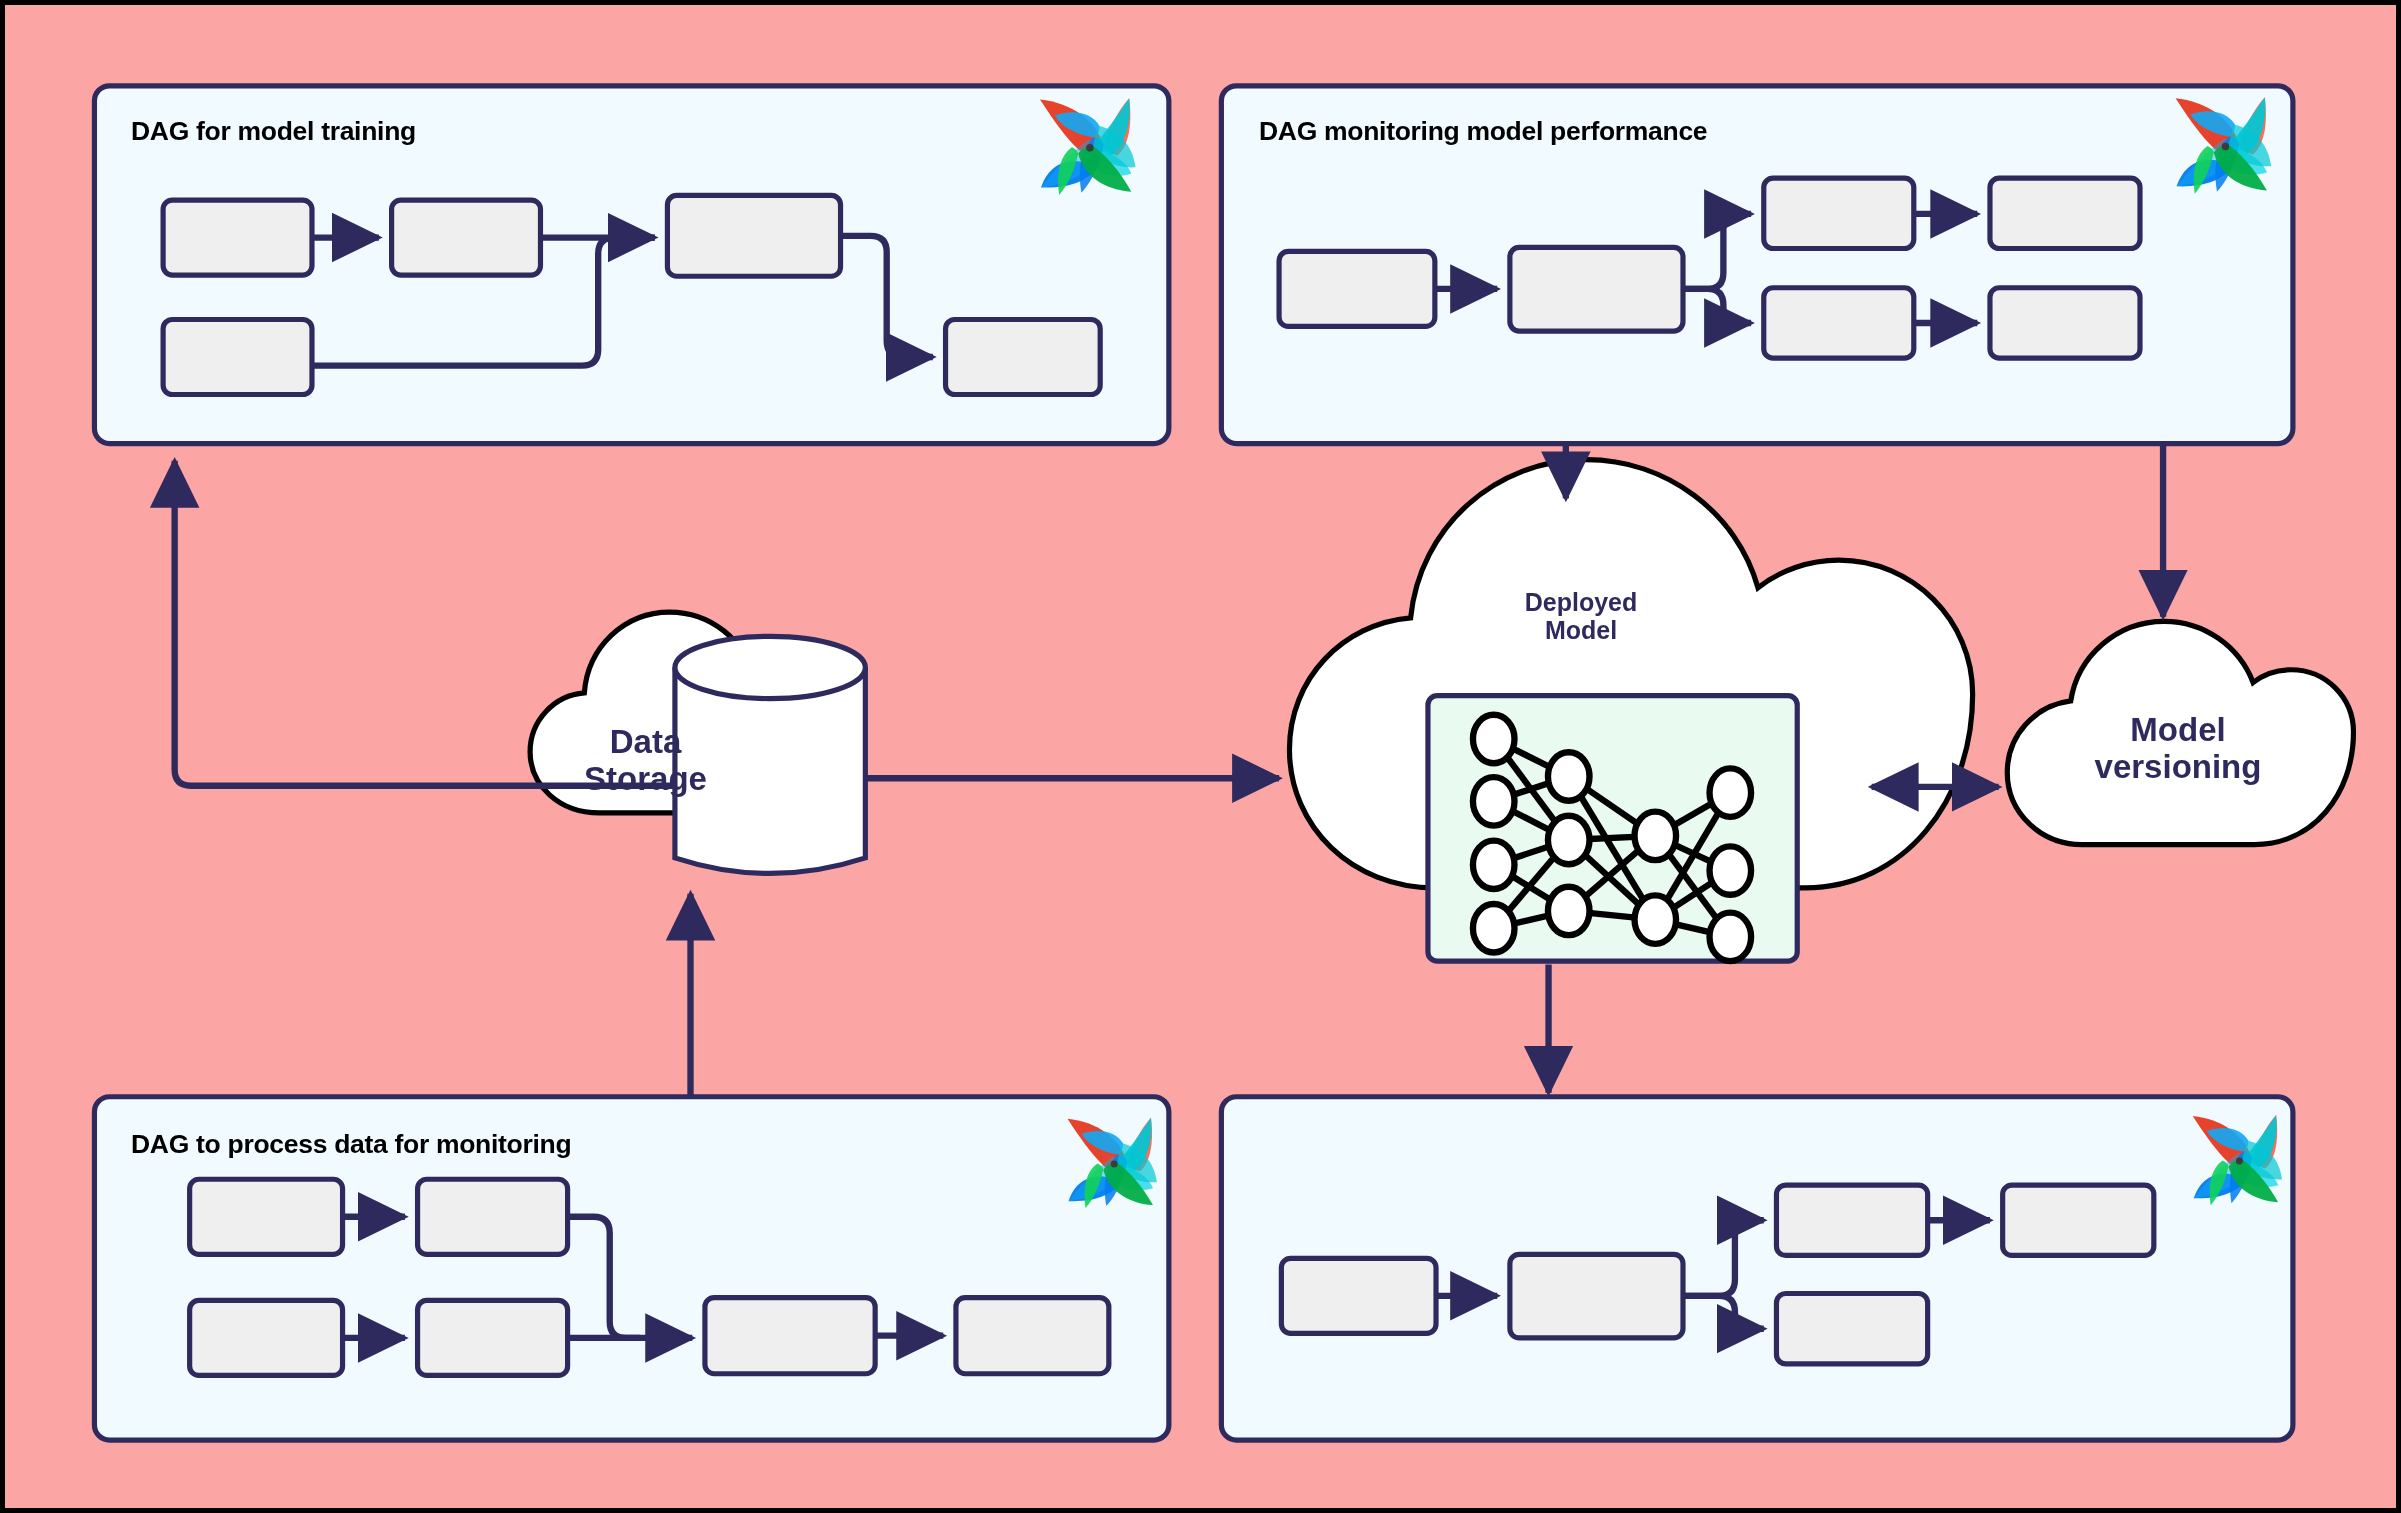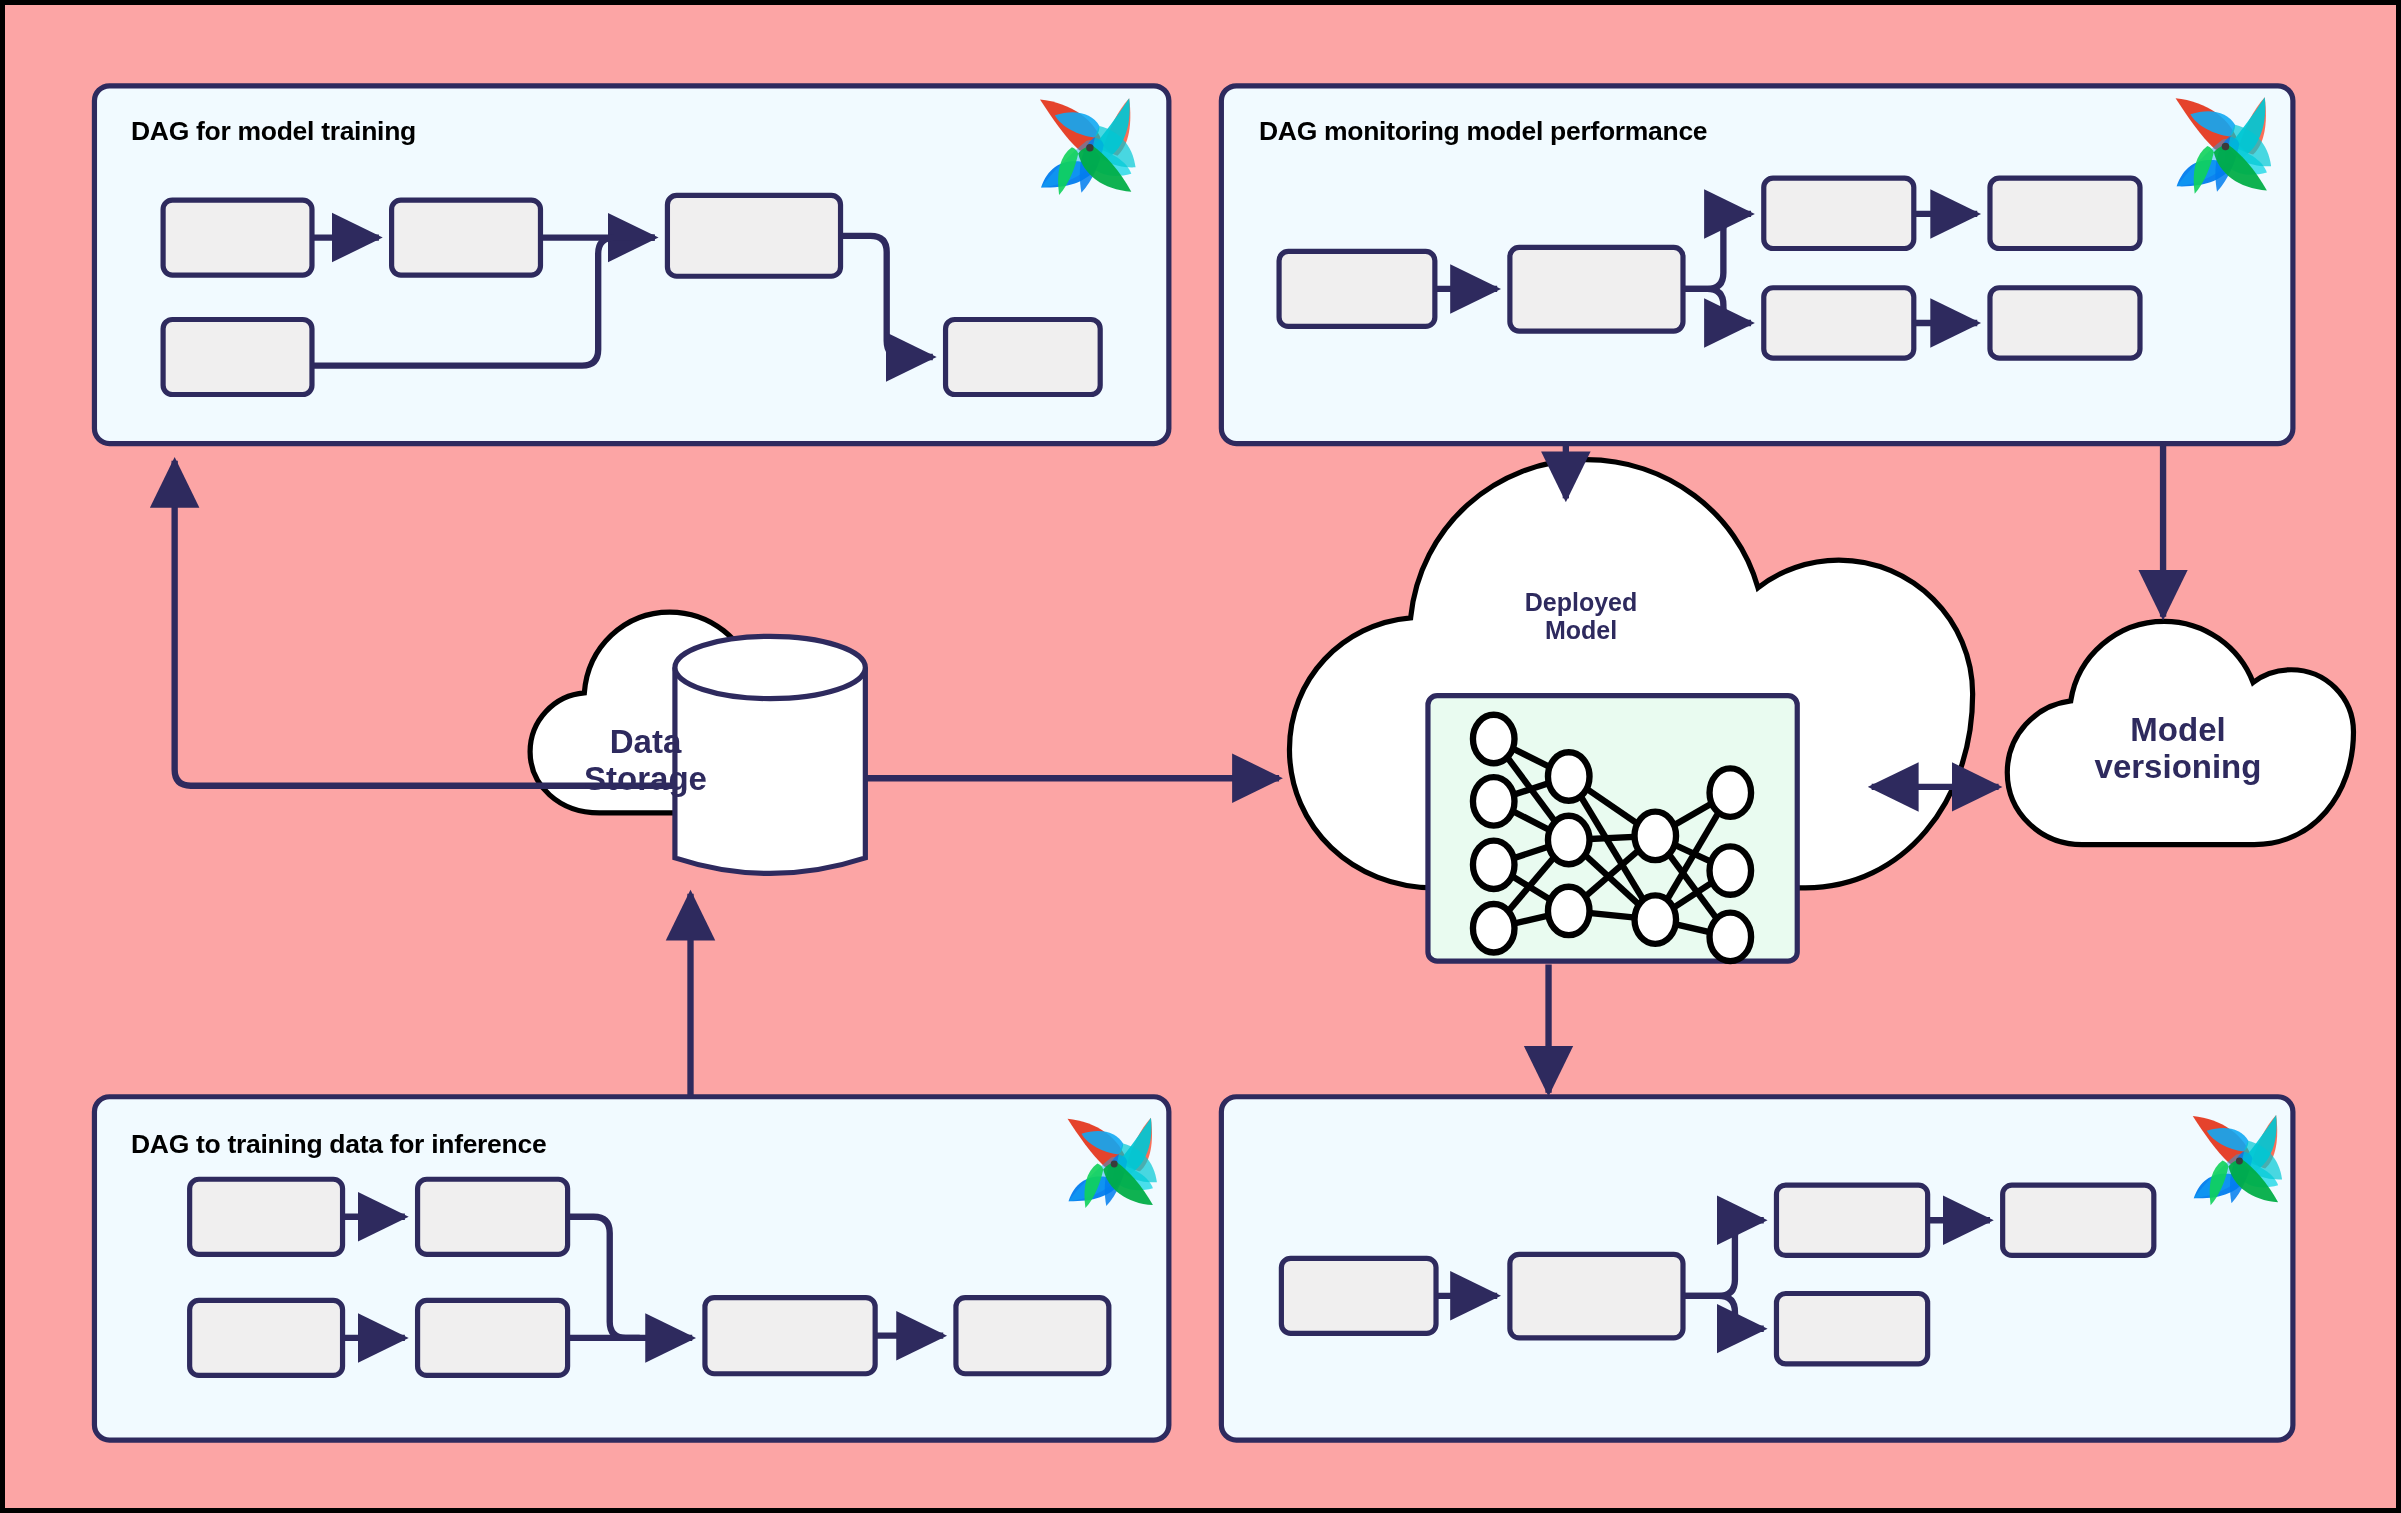--- a/index.html
+++ b/index.html
@@ -233,21 +233,21 @@
       <path d="M 3740 762 L 3740 1060" marker-end="url(#arrowhead)"></path>
 
       <path d="M 3235 1355 L 3455 1355" marker-end="url(#arrowhead)" marker-start="url(#arrowhead-back)"></path>
 
       <path d="M 2675 1663 L 2675 1885" marker-end="url(#arrowhead)"></path>
     </g>
   </svg>
 
   <div class="panel-title" style="left:126px;top:111px;">DAG for model training</div>
   <div class="panel-title" style="left:1254px;top:111px;">DAG monitoring model performance</div>
-  <div class="panel-title" style="left:126px;top:1124px;">DAG to training data for inference</div>
+  <div class="panel-title" style="left:126px;top:1124px;">DAG to process data for monitoring</div>
 
   <div class="node-label" id="lbl-deployed">Deployed
 Model</div>
   <div class="node-label" id="lbl-storage">Data
 Storage</div>
   <div class="node-label" id="lbl-versioning">Model
 versioning</div>
 
 </div>
 

